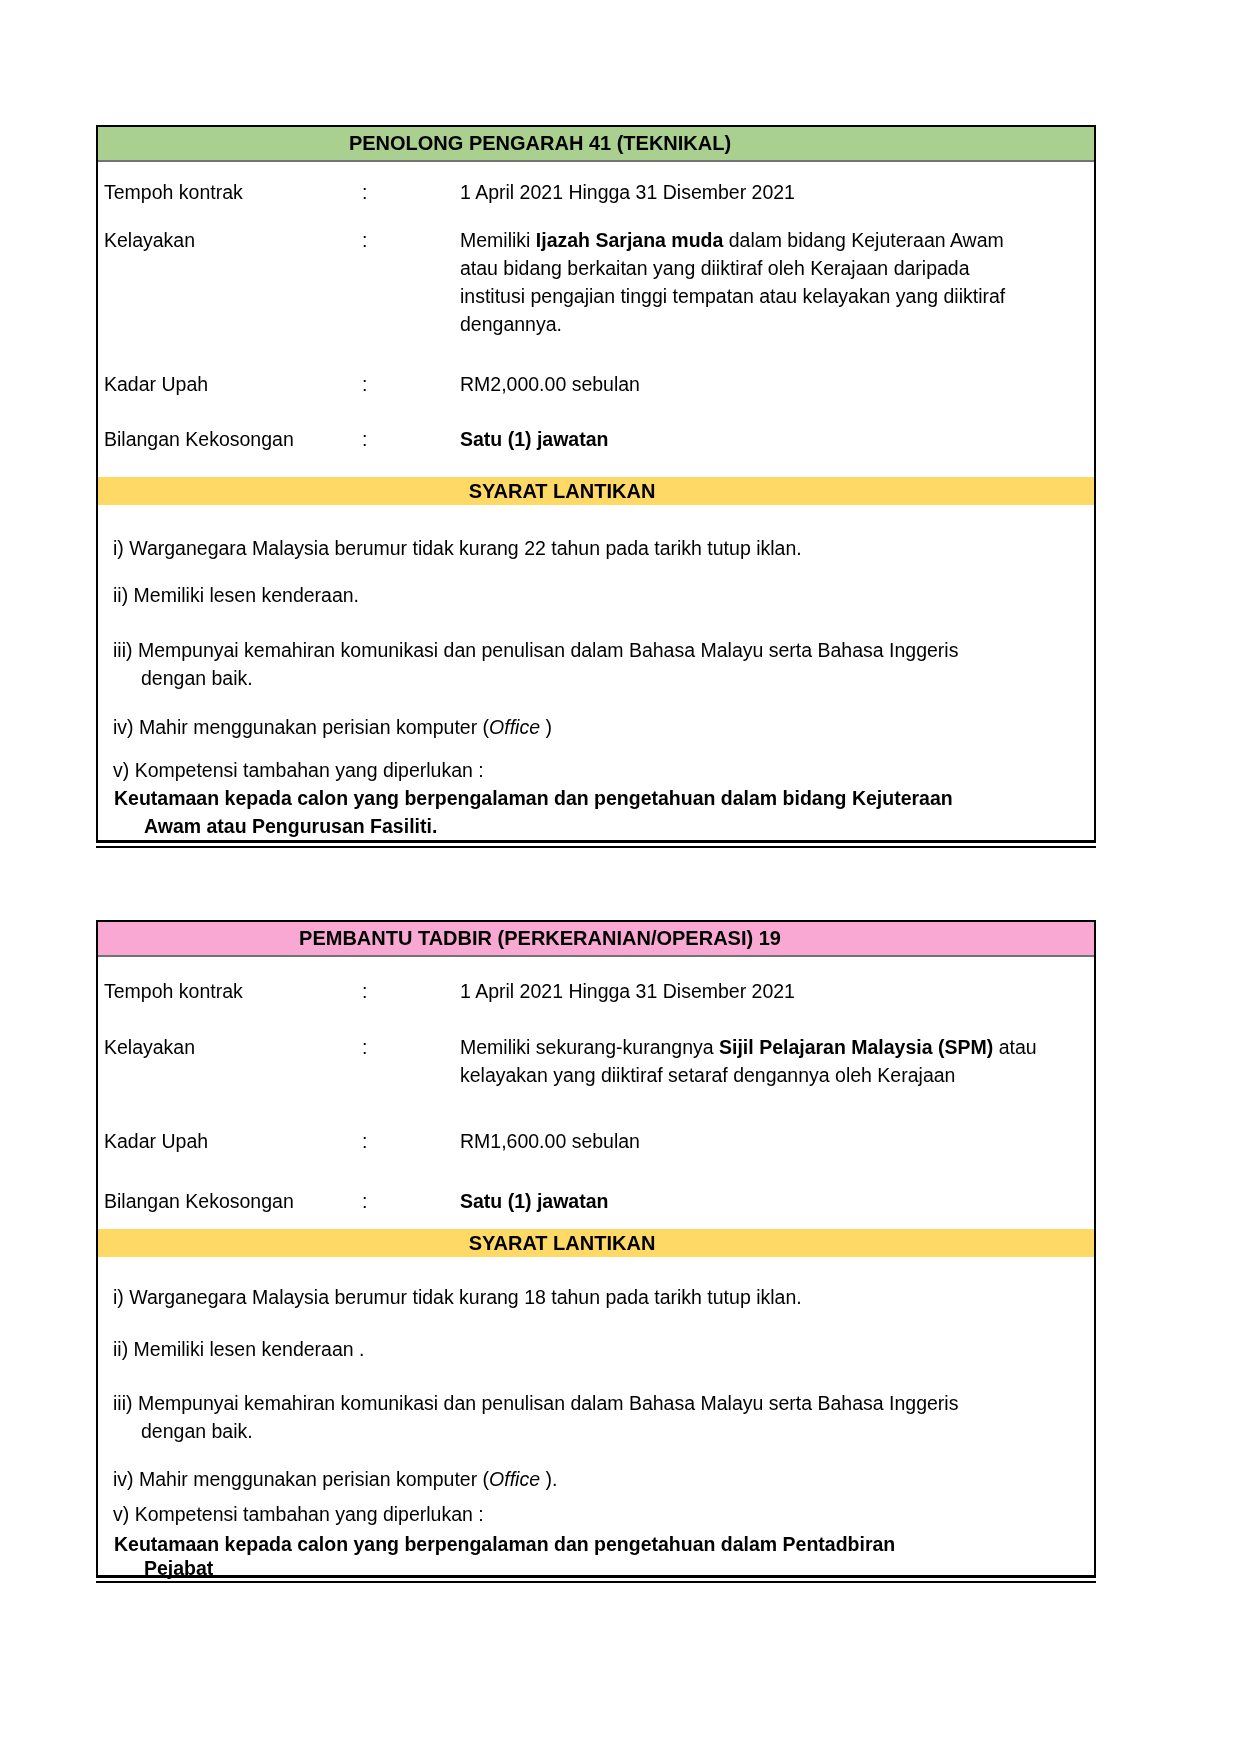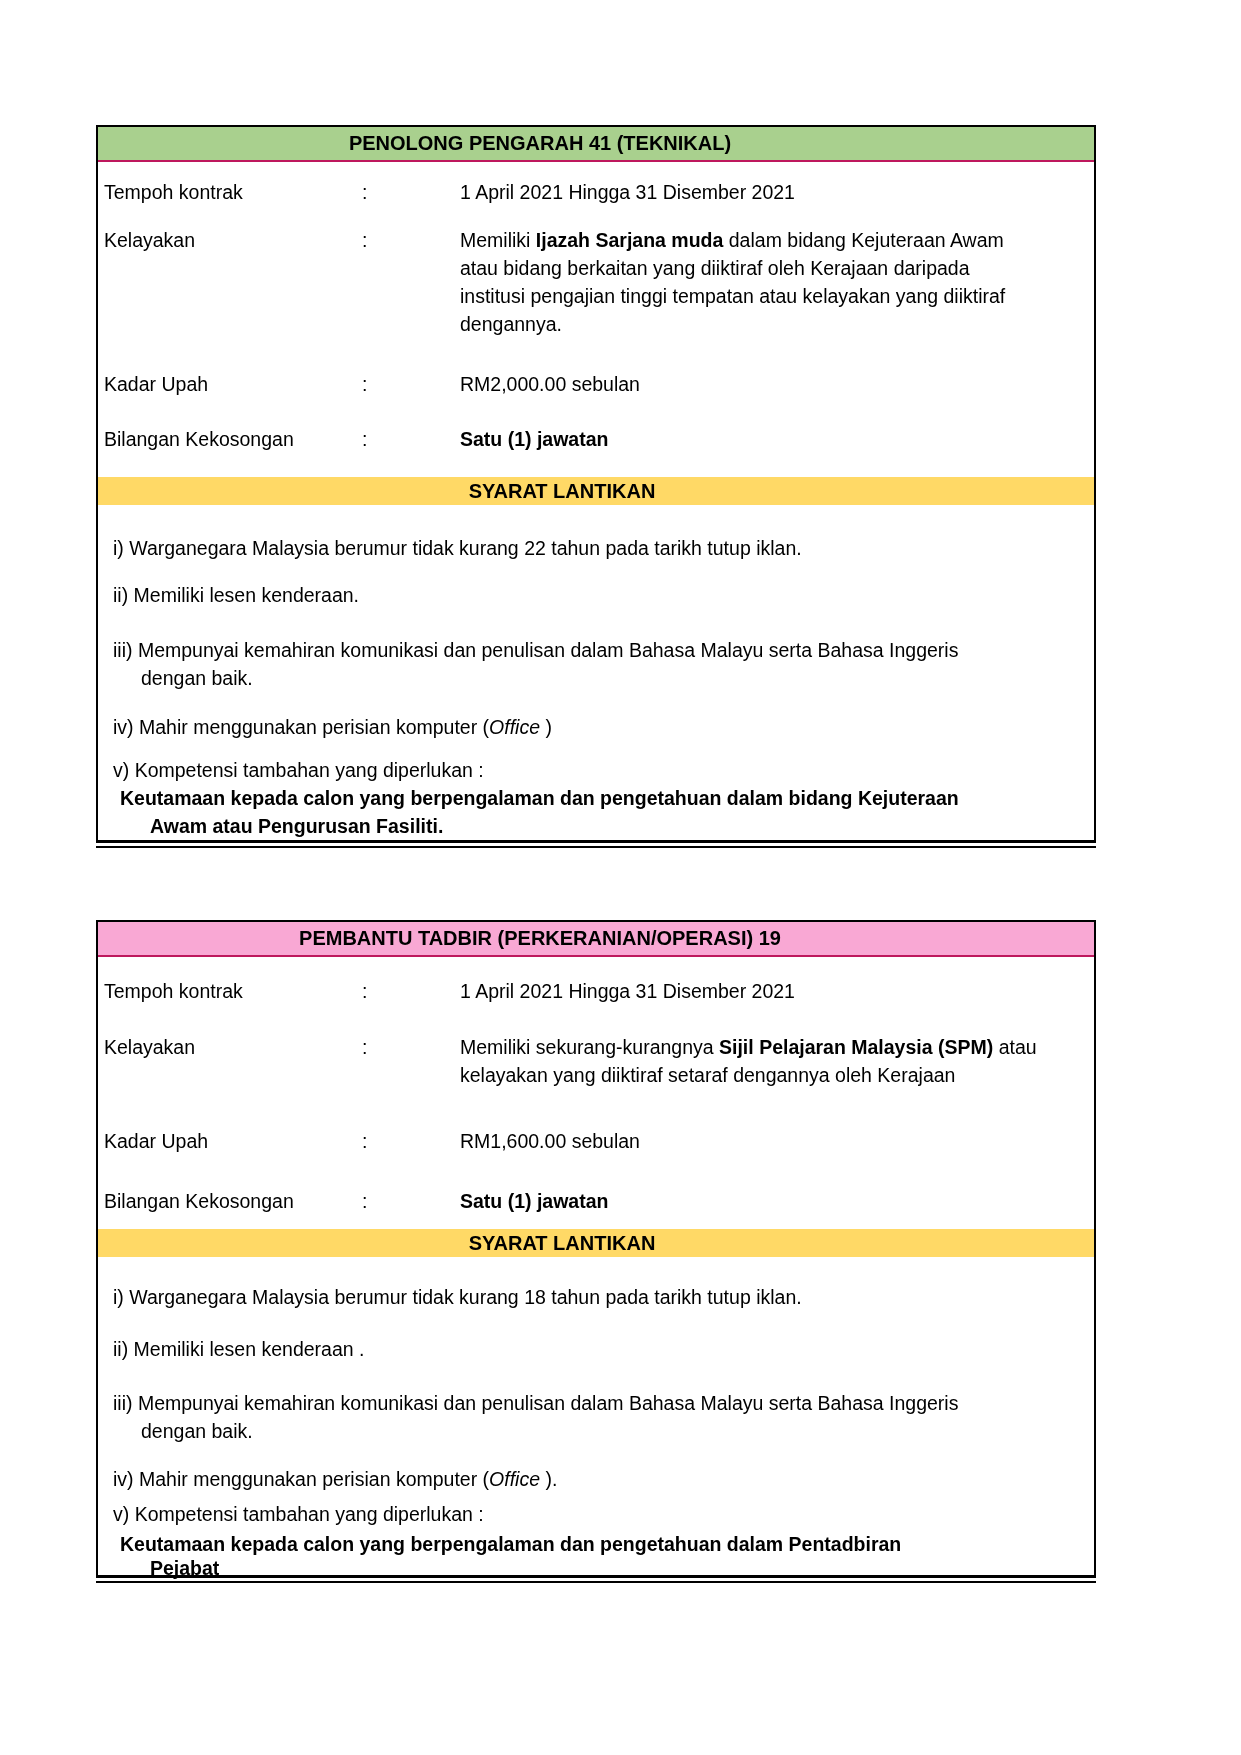--- a/index.html
+++ b/index.html
@@ -31,21 +31,21 @@
     bottom: -8px;
     height: 2px;
     background: #000000;
   }
   #section-1 { top: 125px; height: 718px; }
   #section-2 { top: 920px; height: 658px; }
 
   .title-band {
     height: 33px;
     line-height: 33px;
-    border-bottom: 2px solid #be185d;
+    border-bottom: 2px solid #737373;
     text-align: center;
     font-weight: bold;
     font-size: 20px;
     padding-right: 112px;
     overflow: hidden;
     white-space: nowrap;
   }
   .syarat-band {
     height: 28px;
     line-height: 28px;
@@ -61,21 +61,21 @@
     grid-template-columns: 262px 100px 1fr;
     line-height: 28px;
   }
   .detail .lbl { padding-left: 6px; white-space: nowrap; }
   .detail .col { padding-left: 2px; }
   .val-line { white-space: nowrap; }
   .bold { font-weight: bold; }
   .italic { font-style: italic; }
   .req { padding-left: 15px; line-height: 28px; white-space: nowrap; }
   .req-cont { padding-left: 28px; }
-  .pref { font-weight: bold; padding-left: 22px; line-height: 28px; white-space: nowrap; }
+  .pref { font-weight: bold; padding-left: 16px; line-height: 28px; white-space: nowrap; }
   .pref-cont { padding-left: 30px; }
 </style>
 </head>
 <body>
 
 <div class="page">
 
   <div class="section" id="section-1">
     <div class="title-band" style="background-color: rgb(169, 208, 142);">PENOLONG PENGARAH 41 (TEKNIKAL)</div>
 

